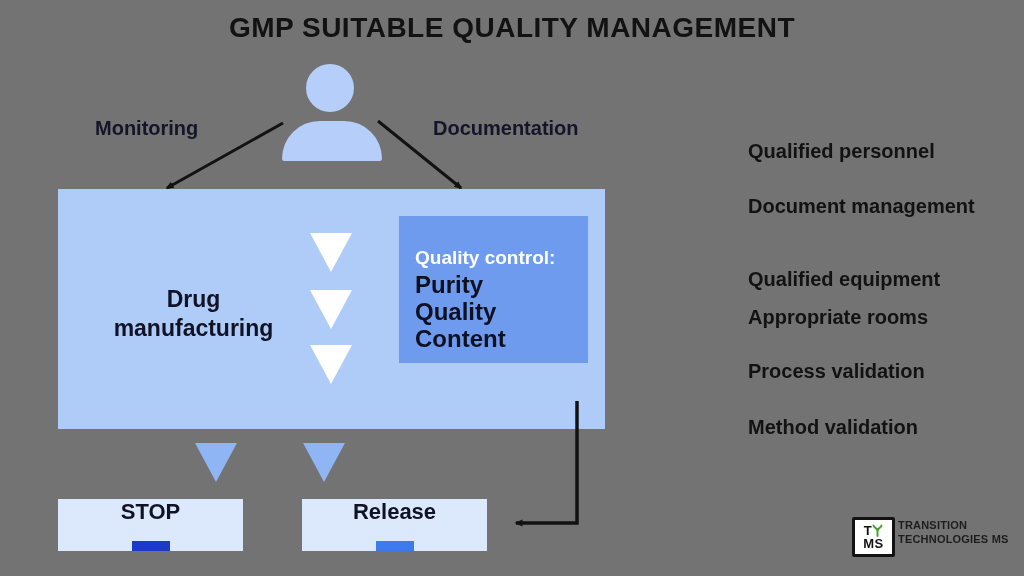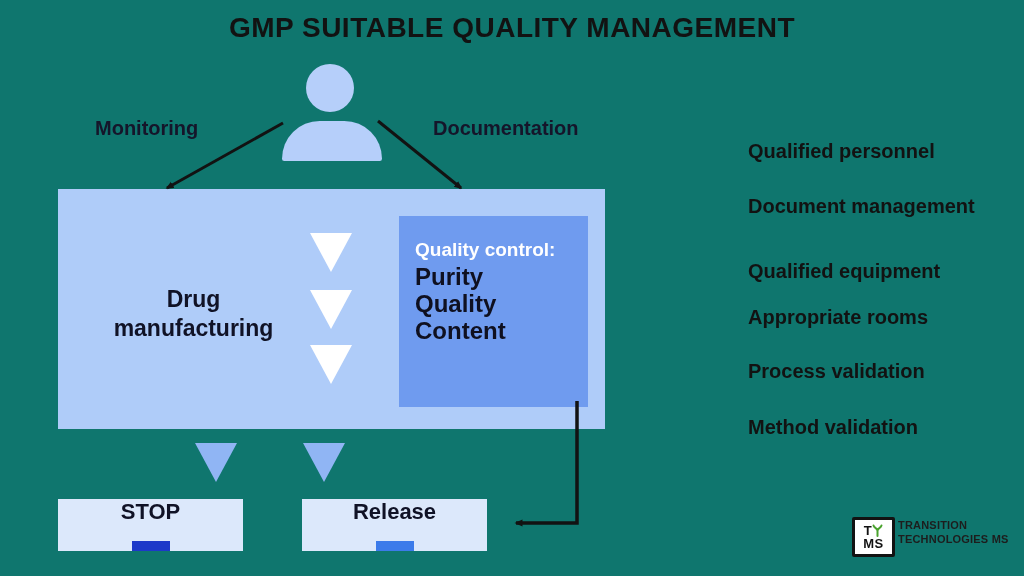--- a/index.html
+++ b/index.html
@@ -1,17 +1,17 @@
 <!DOCTYPE html>
 <html><head>
 <meta charset="utf-8">
 <style>
   html,body{margin:0;padding:0;background:#ffffff;}
   #canvas{
-    position:relative;width:1024px;height:576px;background:#0f766e;overflow:hidden;
+    position:relative;width:1024px;height:576px;background:#737373;overflow:hidden;
     font-family:"Liberation Sans",sans-serif;color:#15152a;
   }
   .abs{position:absolute;}
   
   .title{
     left:0;top:12px;width:1024px;text-align:center;
     font-size:28px;font-weight:700;letter-spacing:.5px;color:#121212;
   }
   
   .person-head{left:306px;top:64px;width:48px;height:48px;border-radius:50%;background:#b6cffa;}
@@ -30,22 +30,22 @@
   .tri{width:0;height:0;border-left:21px solid transparent;border-right:21px solid transparent;}
   .tri-white{border-top:39px solid #ffffff;}
   .tri-blue{border-top:39px solid #90b5f4;}
   .tw1{left:310px;top:233px;}
   .tw2{left:310px;top:290px;}
   .tw3{left:310px;top:345px;}
   .tb1{left:195px;top:443px;}
   .tb2{left:303px;top:443px;}
   
   .qc-box{
-    left:399px;top:216px;width:189px;height:191px;background:#6f9bef;
-    box-sizing:border-box;padding:20px 0 0 16px;
+    left:399px;top:216px;width:189px;height:147px;background:#6f9bef;
+    box-sizing:border-box;padding:28px 0 0 16px;
   }
   .qc-heading{font-size:19px;font-weight:700;color:#ffffff;line-height:27px;}
   .qc-item{font-size:24px;font-weight:700;color:#0f1020;line-height:27px;}
   
   .result-box{
     top:499px;width:185px;height:52px;background:#dce8fb;
     display:flex;align-items:center;justify-content:center;gap:16px;flex-direction:column;
   }
   .stop-box{left:58px;}
   .release-box{left:302px;}
@@ -102,21 +102,21 @@
     <span class="result-label">STOP</span>
     <span class="result-square stop-square"></span>
   </div>
   <div class="abs result-box release-box">
     <span class="result-label">Release</span>
     <span class="result-square release-square"></span>
   </div>
 
   <div class="abs req-item" style="top:140px">Qualified personnel</div>
   <div class="abs req-item" style="top:195px">Document management</div>
-  <div class="abs req-item" style="top:260px">Qualified equipment</div>
+  <div class="abs req-item" style="top:268px">Qualified equipment</div>
   <div class="abs req-item" style="top:306px">Appropriate rooms</div>
   <div class="abs req-item" style="top:360px">Process validation</div>
   <div class="abs req-item" style="top:416px">Method validation</div>
 
   <svg class="overlay" width="1024" height="576" viewBox="0 0 1024 576">
     <defs>
       <marker id="ah" markerWidth="9" markerHeight="8" refX="6.5" refY="3.5" orient="auto" markerUnits="userSpaceOnUse">
         <path d="M0,0 L8,3.5 L0,7 z" fill="#121212"></path>
       </marker>
     </defs>

